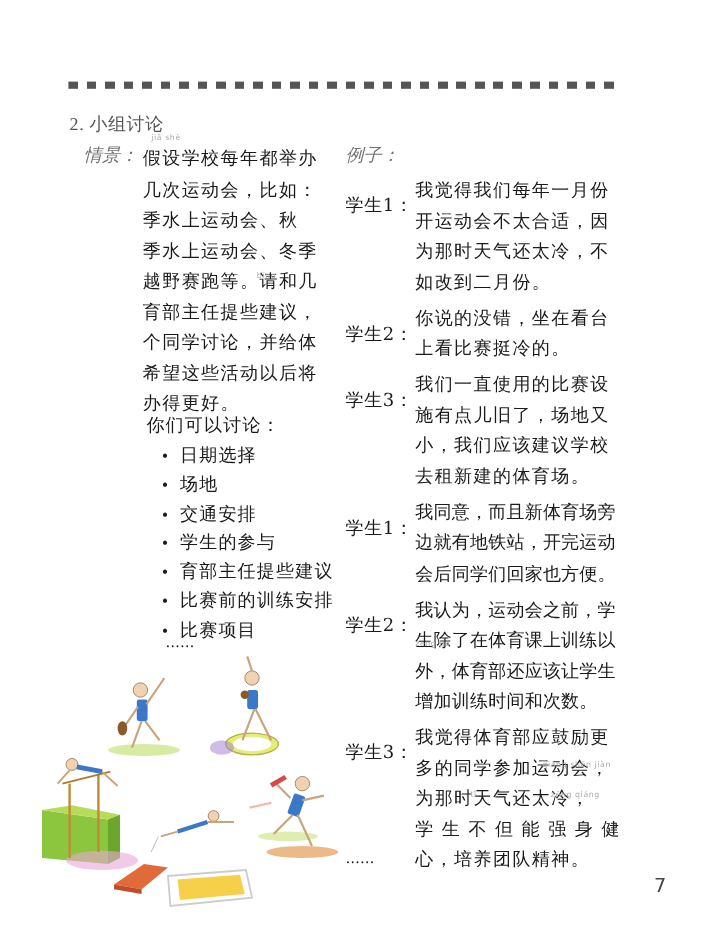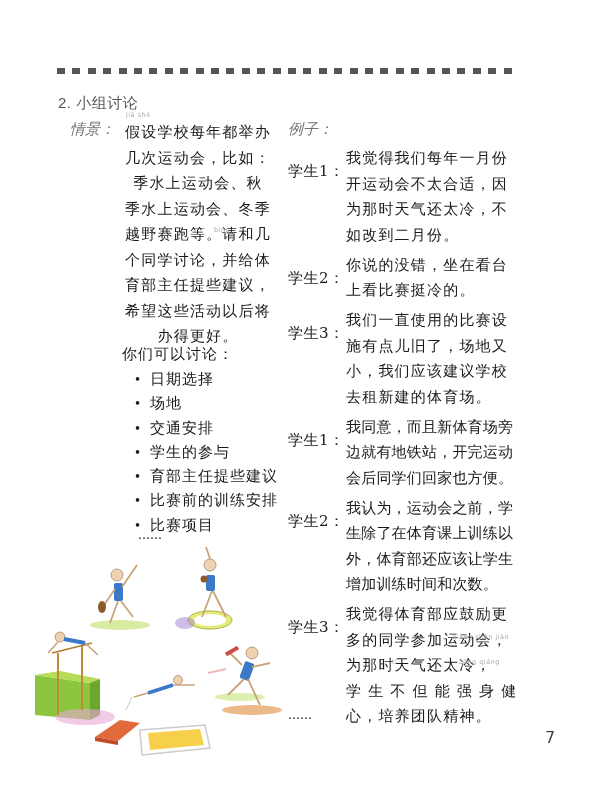--- a/index.html
+++ b/index.html
@@ -20,21 +20,21 @@
       left: 57px;
       top: 68px;
       width: 462px;
       height: 6px;
       background-image: repeating-linear-gradient(to right, #555 0 8px, transparent 8px 15.4px);
     }
     .section-title {
       position: absolute;
       left: 58px;
       top: 94px;
-      font-family: Liberation Sans, sans-serif;
+      font-family: Liberation Serif, serif;
       font-size: 15px;
       color: #555;
       letter-spacing: 0.5px;
     }
     .pinyin {
       position: absolute;
       font-family: "DejaVu Sans", sans-serif;
       font-size: 6.5px;
       color: #aaa;
       white-space: nowrap;
@@ -51,21 +51,20 @@
       font-size: 15px;
     }
     .scenario-text {
       position: absolute;
       left: 119px;
       top: 120px;
       width: 158px;
       font-size: 15px;
       line-height: 25.5px;
       letter-spacing: 1.2px;
-      text-align: center;
     }
     .scenario-text .line {
       display: block;
       white-space: nowrap;
     }
     .discuss-heading {
       position: absolute;
       left: 122px;
       top: 345px;
       font-size: 15px;
@@ -161,22 +160,22 @@
 <div class="section-title">2. 小组讨论</div>
 
 <span class="pinyin" style="left:126px; top:111px;">jiǎ shè</span>
 <div class="scenario-label red">情景：</div>
 <div class="scenario-text">
   <span class="line">假设学校每年都举办</span>
   <span class="line">几次运动会，比如：</span>
   <span class="line">季水上运动会、秋</span>
   <span class="line">季水上运动会、冬季</span>
   <span class="line">越野赛跑等。请和几</span>
+  <span class="line">育部主任提些建议，</span>
   <span class="line">个同学讨论，并给体</span>
-  <span class="line">育部主任提些建议，</span>
   <span class="line">希望这些活动以后将</span>
   <span class="line">办得更好。</span>
 </div>
 <span class="pinyin" style="left:214px; top:226px;">bìng</span>
 
 <div class="discuss-heading">你们可以讨论：</div>
 <ul class="topic-list">
   <li><span class="bullet">•</span><span>日期选择</span></li>
   <li><span class="bullet">•</span><span>场地</span></li>
   <li><span class="bullet">•</span><span>交通安排</span></li>

